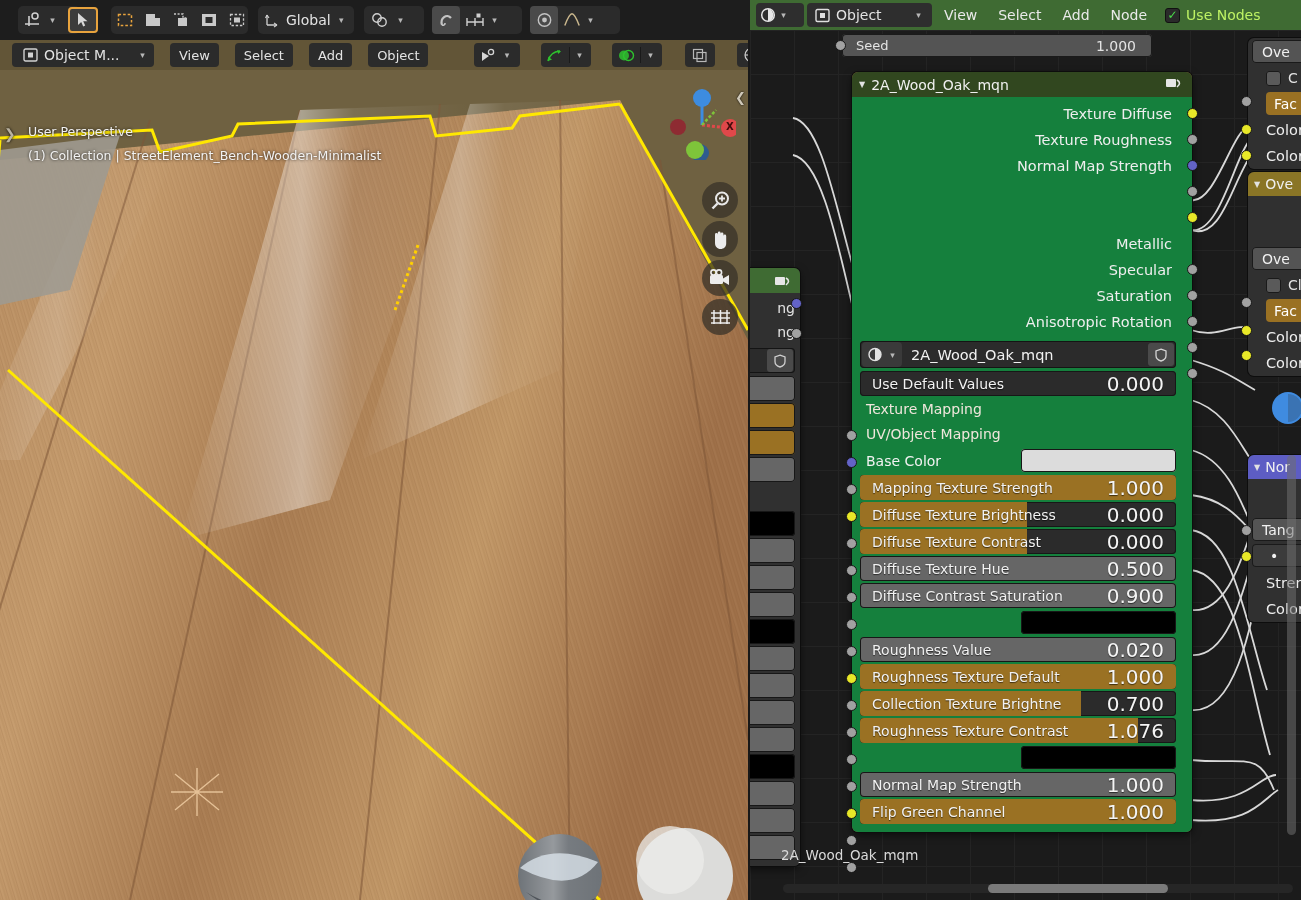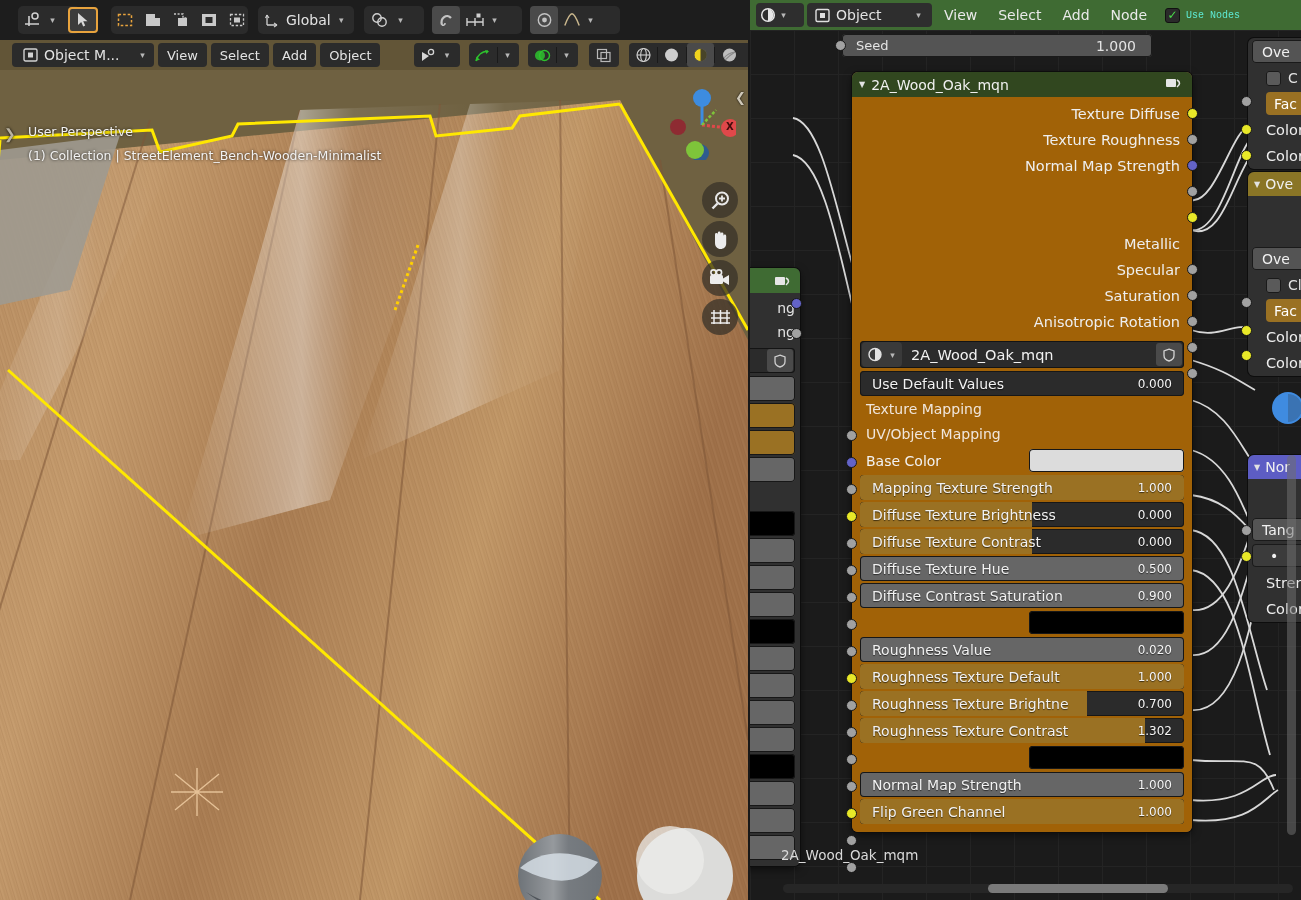--- a/index.html
+++ b/index.html
@@ -17,21 +17,21 @@
             color:#d6d6d6; font-size:13px; padding:0 5px; }
   .tb-sep { width:1px; height:18px; background:#191919; }
   .chev { width:9px; text-align:center; font-size:9px; color:#b7b7b7; }
   .sel-active { outline:2px solid #e8a33d; outline-offset:-2px; border-radius:4px; background:#3b3b3b; }
 
   
   #viewport { position:absolute; left:0; top:40px; width:748px; height:860px;
               overflow:hidden; background:#6b5c3a; }
   #vp-canvas { position:absolute; inset:0; }
   #vp-header { position:absolute; left:0; top:0; width:880px; height:30px;
-               background:rgba(88,77,48,.55); display:flex; align-items:center; padding-left:12px; gap:4px; }
+               background:rgba(88,77,48,.55); display:flex; align-items:center; padding-left:12px; gap:16px; }
   .vh-grp { height:24px; background:#2b2b2b; border-radius:4px; display:flex; align-items:center; }
   .vh-btn { height:24px; padding:0 9px; display:flex; align-items:center; justify-content:center;
             color:#e3e3e3; font-size:13px; }
   .vh-btn.dk { background:#2b2b2b; border-radius:4px; }
   .vh-ico { width:28px; height:24px; display:flex; align-items:center; justify-content:center; }
   .vh-div { width:1px; height:16px; background:#1a1a1a; }
   .vh-on { background:#4a4a4a; }
 
   #vp-text { position:absolute; left:28px; top:80px; font-size:12.5px;
              color:#f2f2f2; text-shadow:0 0 3px rgba(0,0,0,.85); line-height:1.9; }
@@ -53,46 +53,46 @@
     background:
       repeating-linear-gradient(to right, #242424 0 1px, transparent 1px 44px),
       repeating-linear-gradient(to bottom, #242424 0 1px, transparent 1px 44px),
       #1b1b1b; }
   #ne-header { position:absolute; left:0; top:0; width:551px; height:30px;
                background:#3f6b33; display:flex; align-items:center; padding-left:6px; gap:3px; }
   .ne-hgrp { height:24px; background:#2e2e2e; border-radius:4px; display:flex; align-items:center; }
   .ne-menu { padding:0 9px; color:#eaeaea; font-size:14px; height:24px; display:flex; align-items:center; }
   .ne-chk { width:15px; height:15px; background:#2a2a2a; border:1px solid #111; border-radius:3px;
             display:flex; align-items:center; justify-content:center; color:#4bdf4b; font-size:12px; }
-  #use-nodes { color:#5eead4; font-size:10px;font-family:Liberation Mono, monospace; }
+  #use-nodes { color:#bef264; font-size:14px; }
 
   
   .node { position:absolute; border-radius:6px; box-shadow:0 0 0 1px #0d0d0d, 0 3px 8px rgba(0,0,0,.55); }
   .n-head { height:25px; border-radius:6px 6px 0 0; display:flex; align-items:center;
             padding:0 7px; gap:6px; font-size:14px; color:#f0f0f0; }
   .n-body { border-radius:0 0 6px 6px; }
   .tri { font-size:8px; color:#e2e2e2; }
 
   
   #mainnode { left:102px; top:72px; width:340px; background:#8d5b37; }
   #mainnode .n-head { background:#31471f; }
-  #mainnode .n-body { background:#a16207; padding:4px 8px 8px 8px; }
+  #mainnode .n-body { background:#15803d; padding:4px 16px 8px 8px; }
 
   .outrow { height:26px; display:flex; align-items:center; justify-content:flex-end;
             font-size:14.5px; color:#eeeeee; padding-right:4px; }
   .sock { position:absolute; width:11px; height:11px; border-radius:50%; border:1px solid #171717; }
   .sock.gray { background:#a1a1a1; }
   .sock.yellow { background:#e8e828; }
   .sock.blue { background:#6363c7; }
 
   .fld { height:25px; border-radius:4px; margin-top:2px; position:relative; overflow:hidden;
          display:flex; align-items:center; }
   .fld .lbl { position:absolute; left:12px; font-size:14px; color:#f2f2f2; z-index:2;
               text-shadow:0 1px 1px rgba(0,0,0,.6); }
-  .fld .val { position:absolute; right:12px; font-size:12px; color:#f5f5f5; z-index:2;
+  .fld .val { position:absolute; right:12px; font-size:20px; color:#f5f5f5; z-index:2;
               text-shadow:0 1px 1px rgba(0,0,0,.6); }
   .fld .fill { position:absolute; left:0; top:0; bottom:0; background:#9a7123; }
   .fld.slider { background:#2b2b2b; box-shadow:inset 0 0 0 1px #171717; }
   .fld.plain  { background:#666666; box-shadow:inset 0 0 0 1px #171717; }
   .fld.swatch { background:#dcdcdc; box-shadow:inset 0 0 0 1px #171717; }
   .fld.black  { background:#000000; box-shadow:inset 0 0 0 1px #171717; }
   .textrow { height:25px; display:flex; align-items:center; font-size:14px; color:#f0e6dc;
              padding-left:6px; }
   .idblock { height:27px; background:#2b2b2b; border-radius:4px; display:flex; align-items:center;
              box-shadow:inset 0 0 0 1px #141414; margin-bottom:3px; }
@@ -663,27 +663,27 @@
               <span class="lbl">Roughness Value</span>
               <span class="val">0.020</span>
             </div>
             <div class="fld slider">
               <div class="fill" style="width: 100%;"></div>
               <span class="lbl">Roughness Texture Default</span>
               <span class="val">1.000</span>
             </div>
             <div class="fld slider">
               <div class="fill" style="width: 70%;"></div>
-              <span class="lbl">Roughness Texture Brightne</span>
+              <span class="lbl">Collection Texture Brightne</span>
               <span class="val">0.700</span>
             </div>
             <div class="fld slider">
               <div class="fill" style="width: 88%;"></div>
               <span class="lbl">Roughness Texture Contrast</span>
-              <span class="val">1.302</span>
+              <span class="val">1.076</span>
             </div>
             <div class="fld black" style="background: transparent; box-shadow: none; justify-content: flex-end;">
               <span style="width: 155px; height: 23px; border-radius: 4px; background: rgb(0, 0, 0); box-shadow: rgb(23, 23, 23) 0px 0px 0px 1px inset;"></span>
             </div>
             <div class="fld plain">
               <span class="lbl">Normal Map Strength</span>
               <span class="val">1.000</span>
             </div>
             <div class="fld slider">
               <div class="fill" style="width: 100%;"></div>

